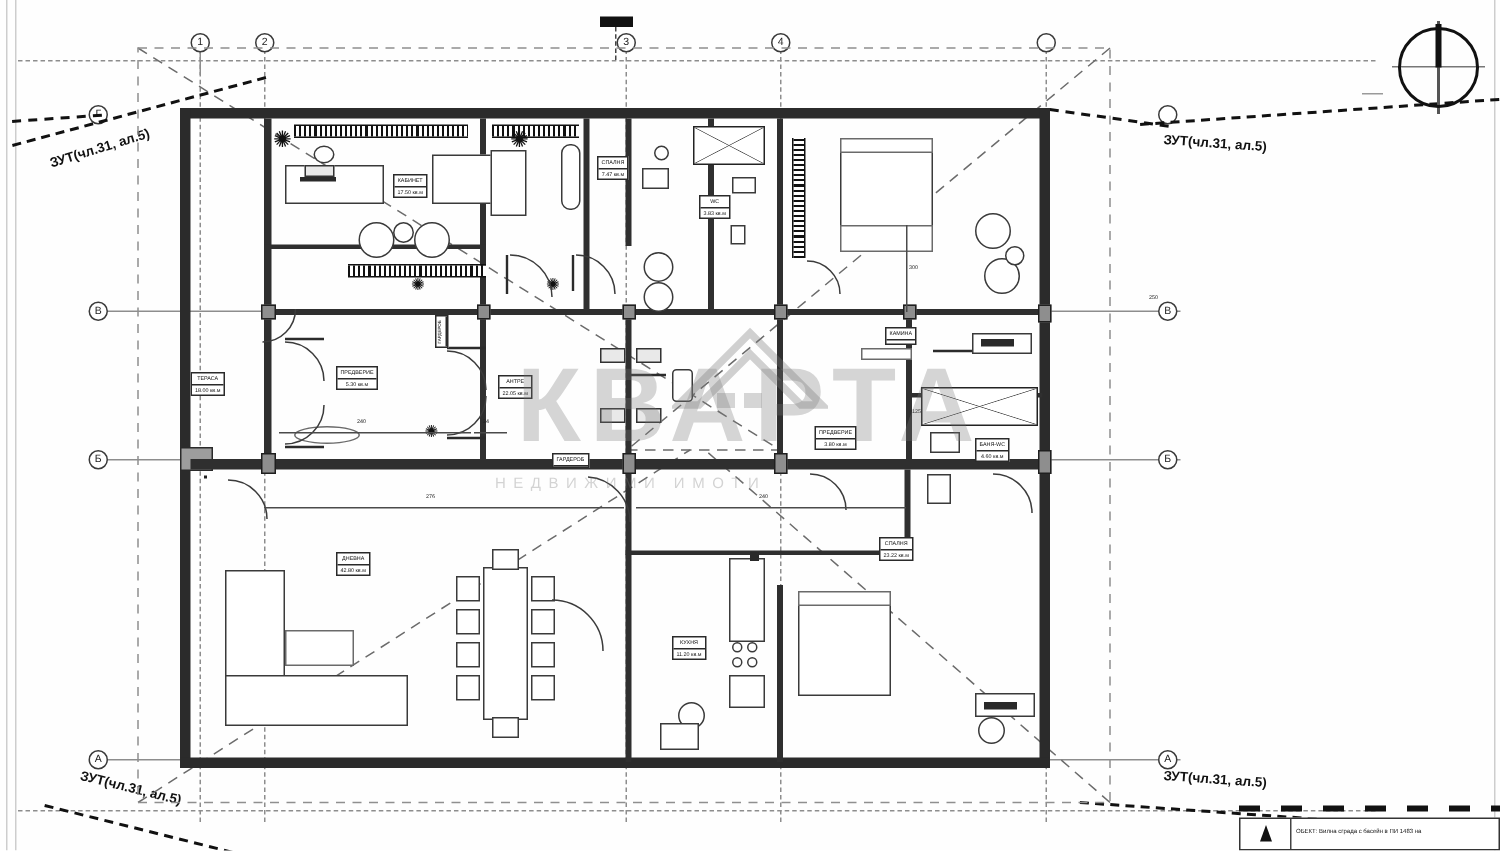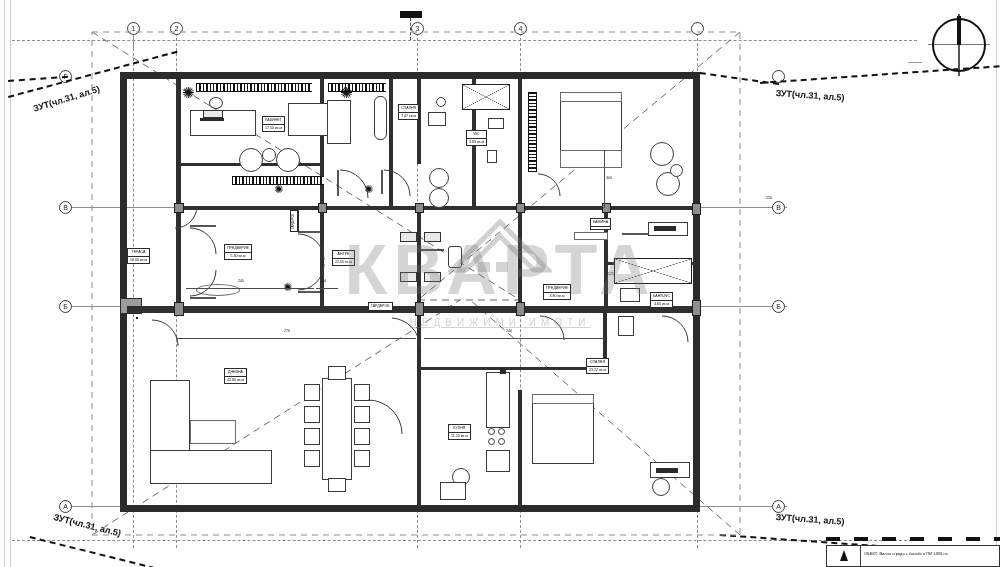--- a/index.html
+++ b/index.html
@@ -112,24 +112,23 @@
     pointer-events:none; user-select:none;
   }
   #wm-main {
     position:absolute; left:0; top:18px; width:340px;
     text-align:center; font-size:70px; font-weight:bold; letter-spacing:6px;
     color:rgba(120,120,120,0.30);
     font-family:"Liberation Sans", sans-serif;
   }
   #wm-sub {
     position:absolute; left:0; top:105px; width:340px;
-    text-align:center; font-size:10px; letter-spacing:5px;
+    text-align:left; font-size:10px; letter-spacing:5px;
     color:rgba(120,120,120,0.32);
     font-family:"Liberation Sans", sans-serif;
-    text-decoration:underline;
   }
   #wm-roof {
     position:absolute; left:118px; top:6px; width:104px; height:74px;
   }
 
   
   #compass { position:absolute; left:928px; top:14px; width:62px; height:62px; }
   #compass .c-ring {
     position:absolute; left:4px; top:4px; width:54px; height:54px;
     border:2.5px solid #111; border-radius:50%;

